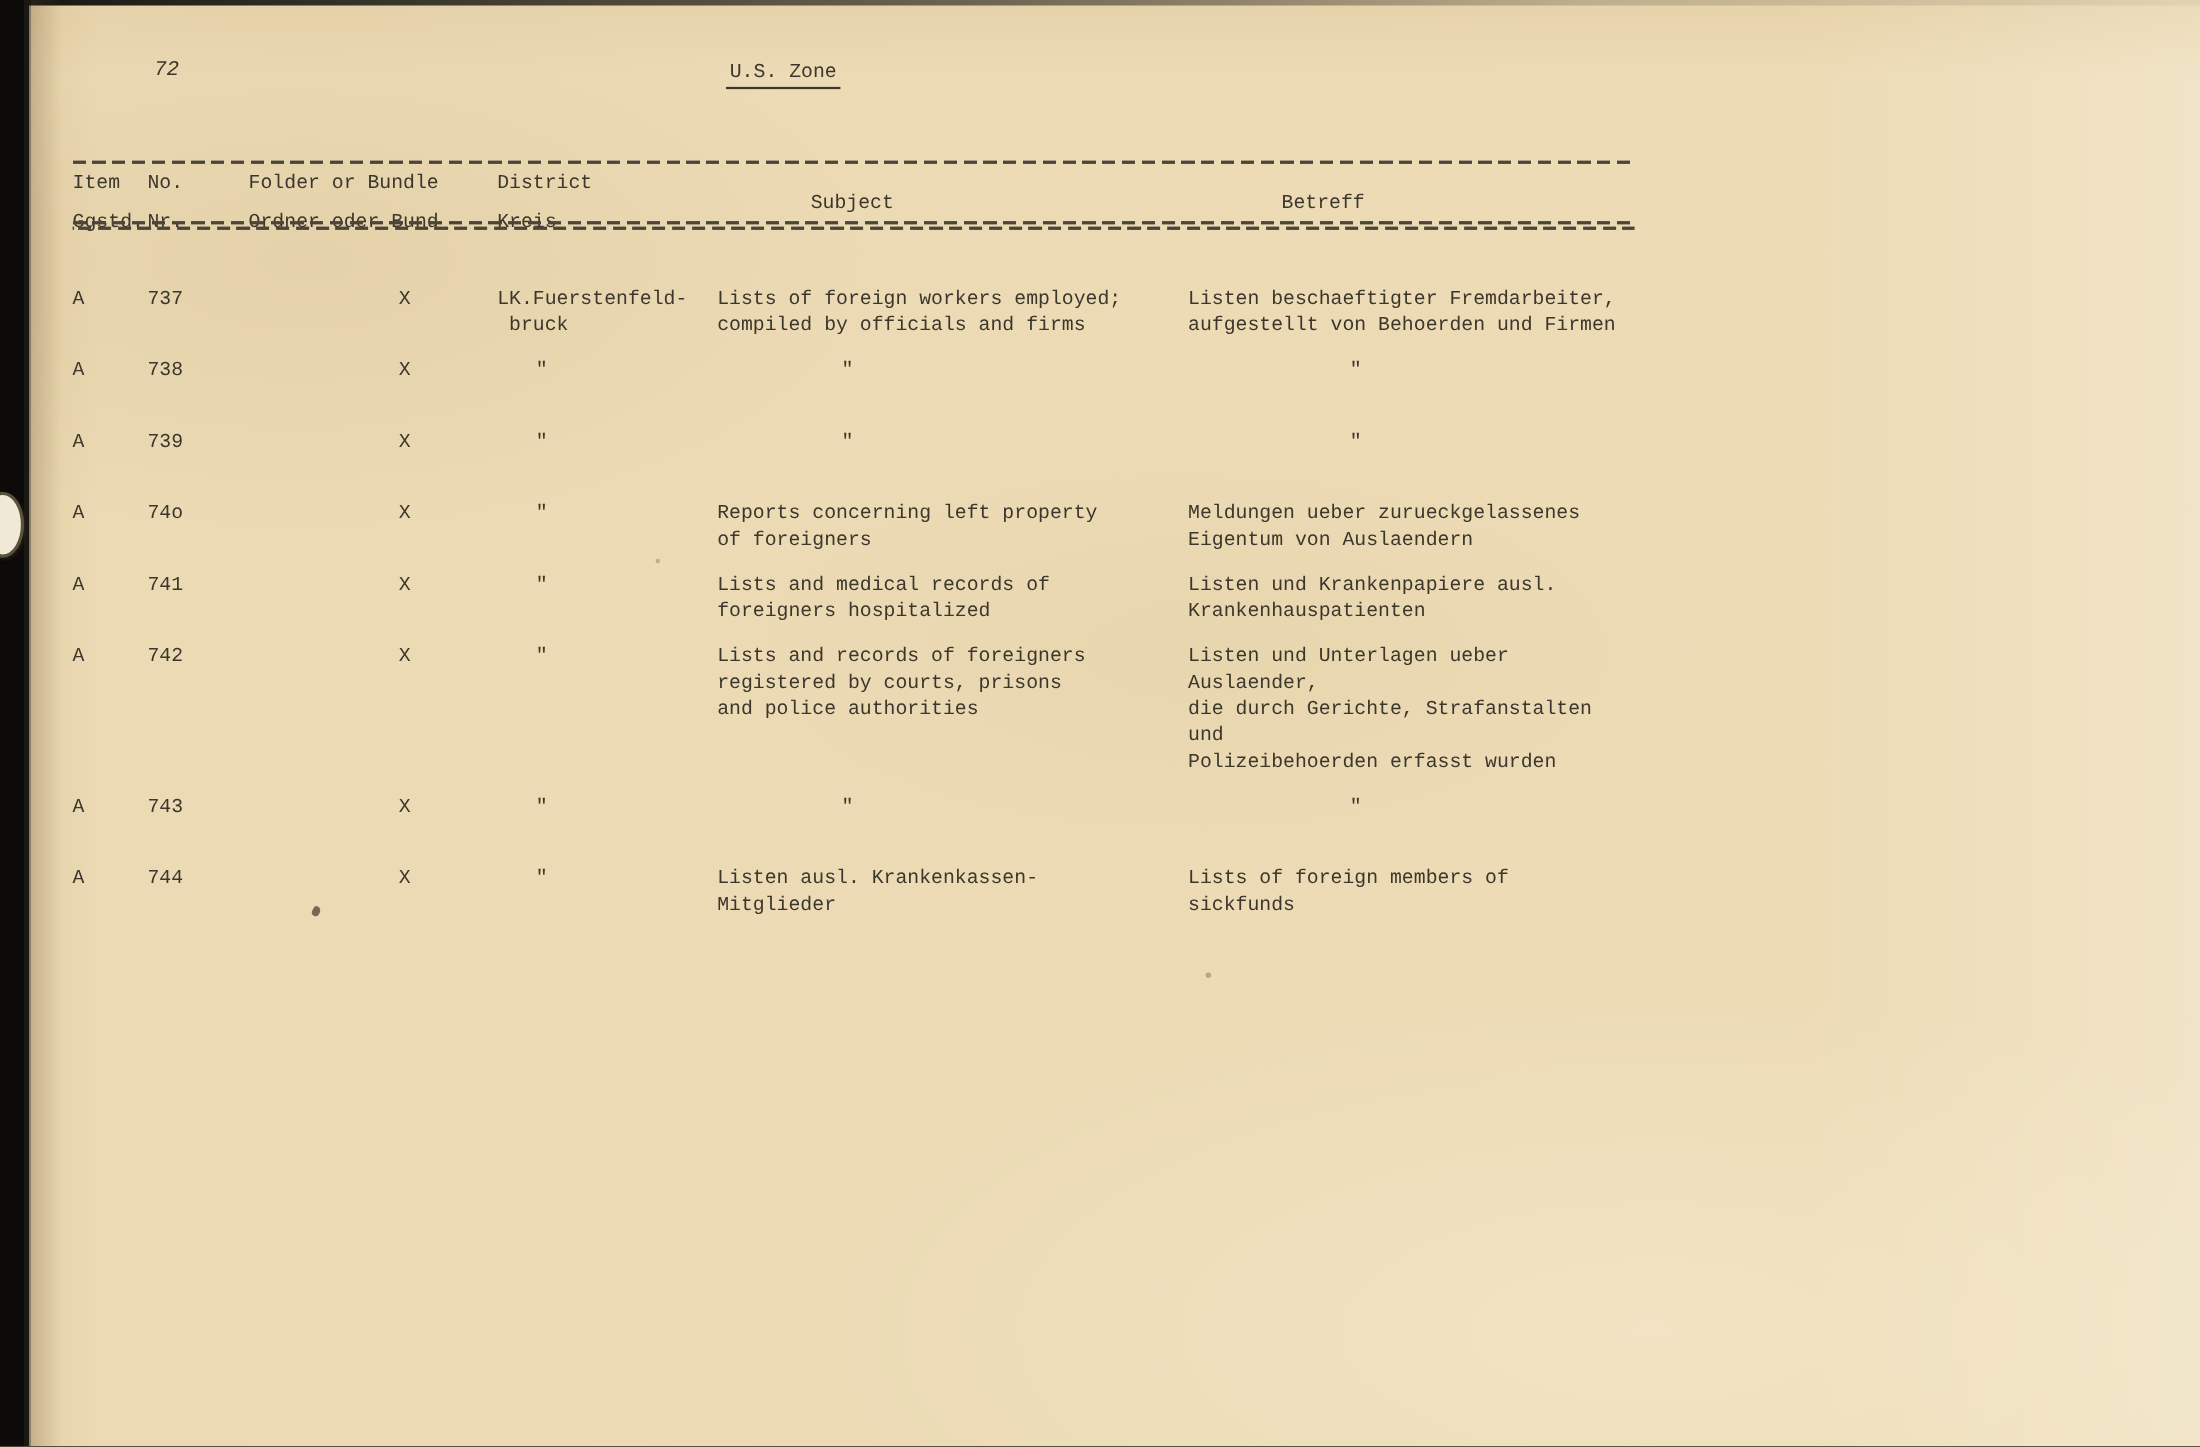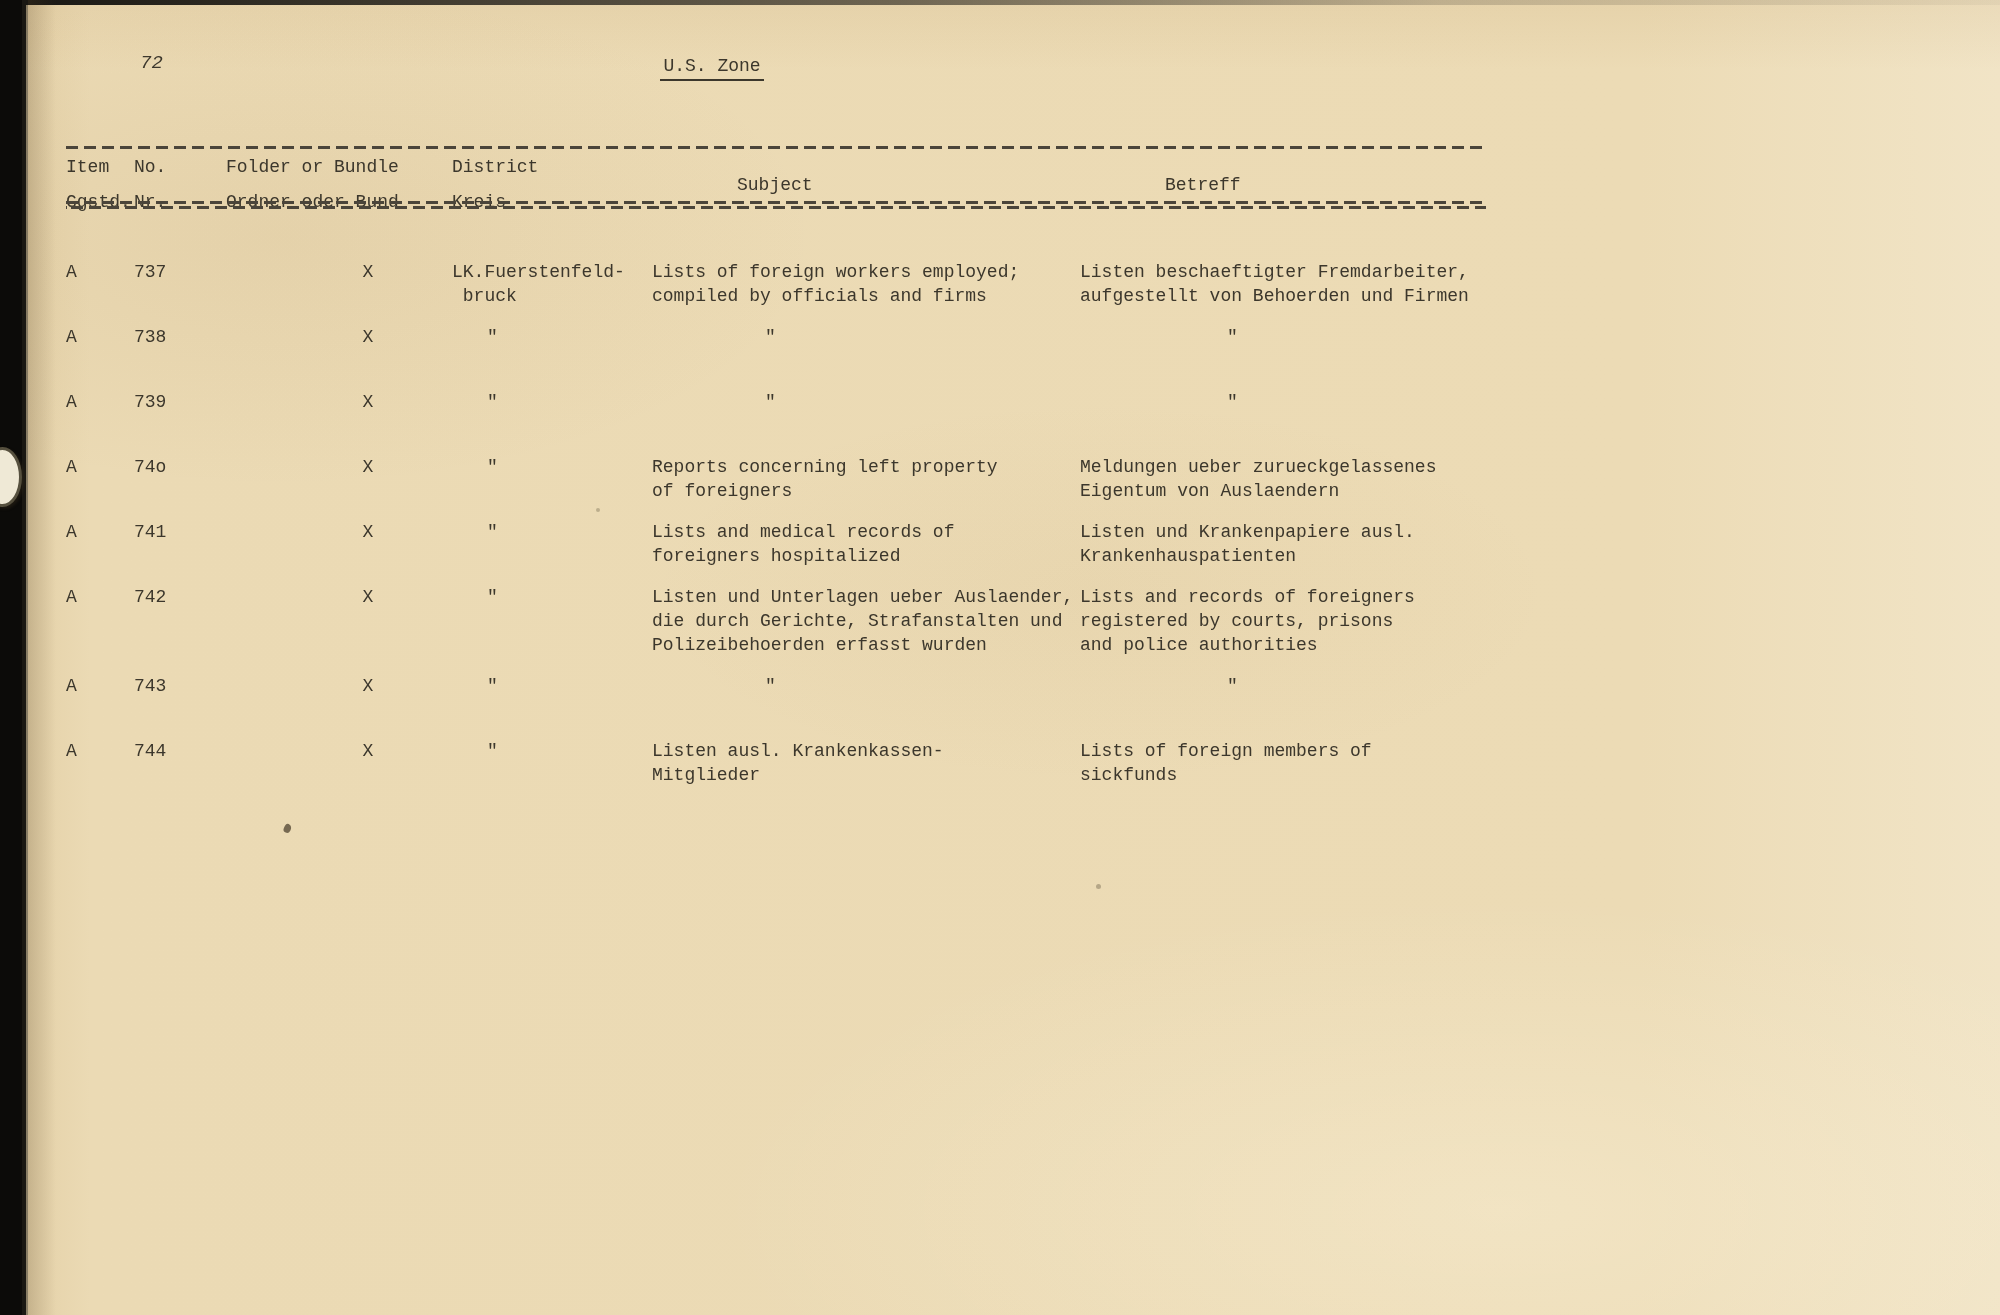--- a/index.html
+++ b/index.html
@@ -146,26 +146,26 @@
 foreigners hospitalized</div>
     <div class="cell c-betreff">Listen und Krankenpapiere ausl.
 Krankenhauspatienten</div>
   </div>
 
   <div class="row grid6">
     <div class="cell c-item">A</div>
     <div class="cell c-no">742</div>
     <div class="cell c-folder">X</div>
     <div class="cell c-district ditto">"</div>
+    <div class="cell c-subject">Lists and records of foreigners
+registered by courts, prisons
+and police authorities</div>
     <div class="cell c-betreff">Listen und Unterlagen ueber Auslaender,
 die durch Gerichte, Strafanstalten und
 Polizeibehoerden erfasst wurden</div>
-    <div class="cell c-subject">Lists and records of foreigners
-registered by courts, prisons
-and police authorities</div>
   </div>
 
   <div class="row grid6">
     <div class="cell c-item">A</div>
     <div class="cell c-no">743</div>
     <div class="cell c-folder">X</div>
     <div class="cell c-district ditto">"</div>
     <div class="cell c-subject ditto">"</div>
     <div class="cell c-betreff ditto">"</div>
   </div>

